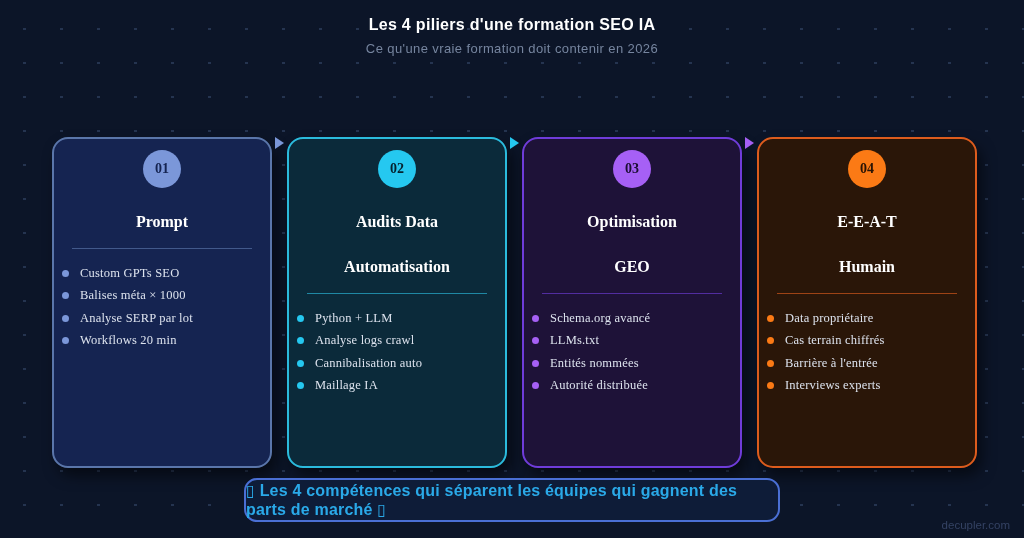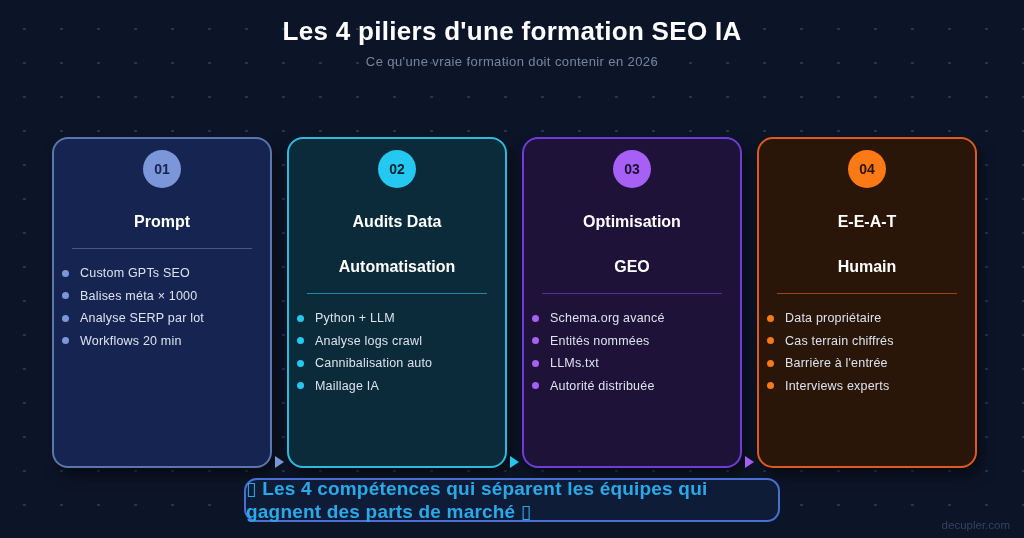--- a/index.html
+++ b/index.html
@@ -8,24 +8,24 @@
     font-family:"Liberation Sans","DejaVu Sans",sans-serif;
     background:var(--page-bg,#0c1528);
     background-image:radial-gradient(circle, #253450 1.2px, transparent 1.4px);
     background-size:37px 34px;
     background-position:6px 12px;
     position:relative;
     overflow:hidden;
     color:#fff;
   }
   .header { position:absolute; top:16px; left:0; width:100%; text-align:center; }
-  .title { font-size:26px; font-weight:bold; letter-spacing:0.3px; color:#ffffff; }
+  .title { font-size:16px; font-weight:bold; letter-spacing:0.3px; color:#ffffff; }
   .subtitle { margin-top:7px; font-size:13px; color:#76859f; letter-spacing:0.4px; }
 
-  .cards { position:absolute; left:52px; top:137px; display:flex; align-items:flex-end; }
+  .cards { position:absolute; left:52px; top:137px; display:flex; align-items:flex-start;font-family:Liberation Serif, serif; }
   .card {
     width:220px; height:331px;
     border-radius:16px;
     border:2px solid var(--border,#555);
     background:var(--bg,#111);
     box-shadow:5px 8px 14px rgba(0,0,0,0.5);
     text-align:center;
     flex:none;
   }
   .circle {
@@ -51,21 +51,21 @@
     border-bottom:6px solid transparent;
   }
 
   .banner {
     position:absolute; top:478px; left:50%; transform:translateX(-50%);
     width:536px; height:44px;
     border:2px solid var(--banner-border,#4a6fd4);
     border-radius:13px;
     background:#0e1c38;
     display:flex; align-items:center; justify-content:center;
-    font-size:19px; font-weight:bold;
+    font-size:16px; font-weight:bold;
     color:var(--banner-text,#2aa9e8);
     letter-spacing:0.2px;
   }
   .watermark { position:absolute; right:14px; bottom:7px; font-size:11.5px; color:#344263; }
 </style>
 </head>
 <body style="--page-bg: #0c1528;">
 
 <div class="header">
   <div class="title">Les 4 piliers d'une formation SEO IA</div>
@@ -142,25 +142,25 @@
       <span>GEO</span>
     </h2>
     <div class="divider"></div>
     <ul class="list">
       <li class="item">
           <span class="dot"></span>
           <span>Schema.org avancé</span>
         </li>
       <li class="item">
           <span class="dot"></span>
+          <span>LLMs.txt</span>
+        </li>
+      <li class="item">
+          <span class="dot"></span>
           <span>Entités nommées</span>
-        </li>
-      <li class="item">
-          <span class="dot"></span>
-          <span>LLMs.txt</span>
         </li>
       <li class="item">
           <span class="dot"></span>
           <span>Autorité distribuée</span>
         </li>
     </ul>
   </section>
 
   <div class="arrowbox" style="--accent: #a660f5;">
       <span class="tri"></span>

